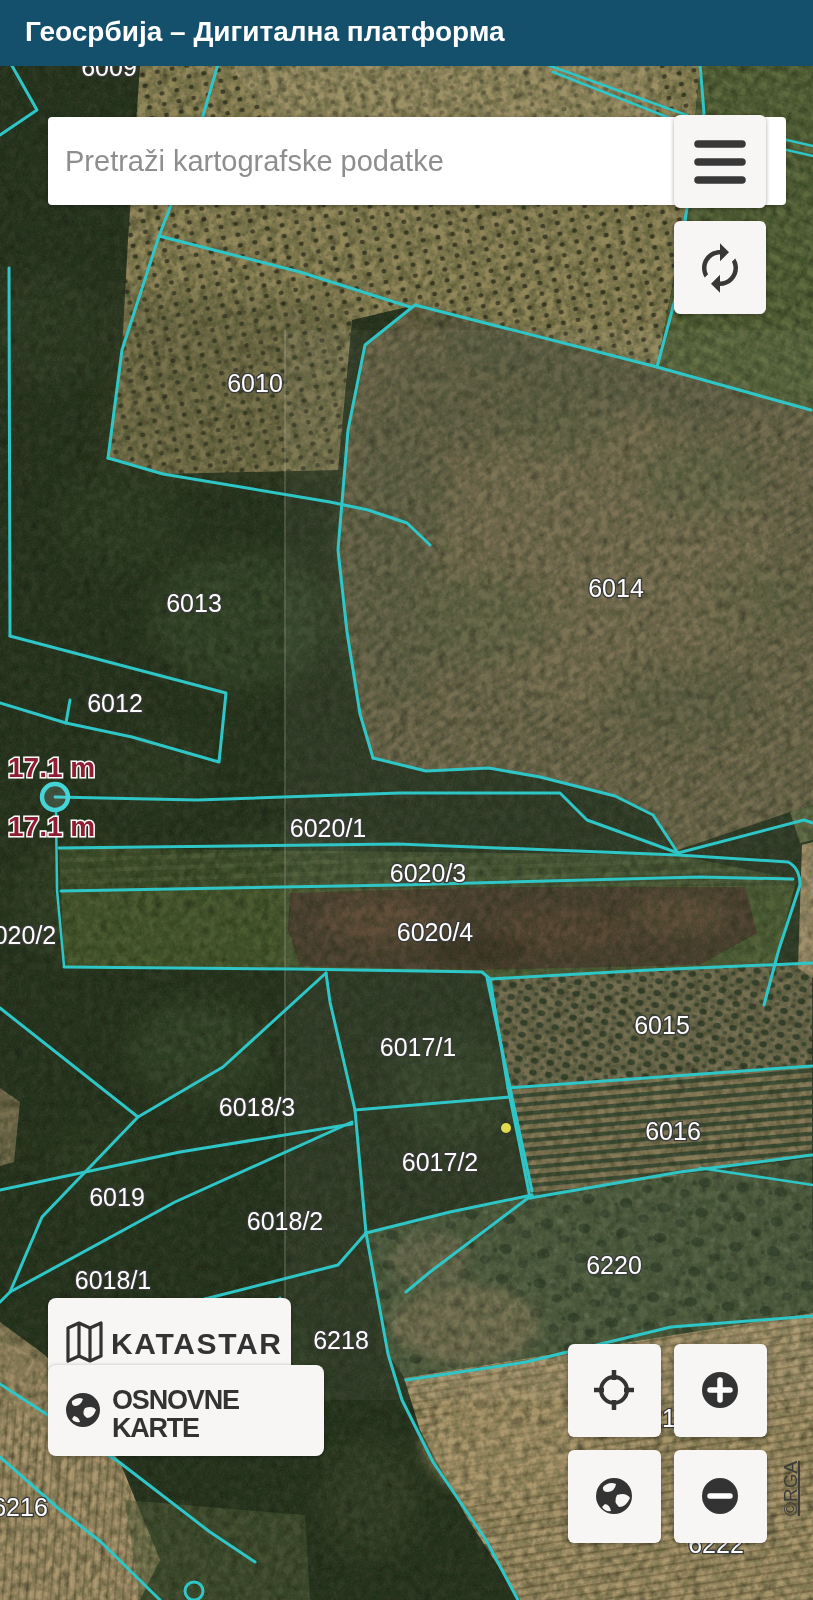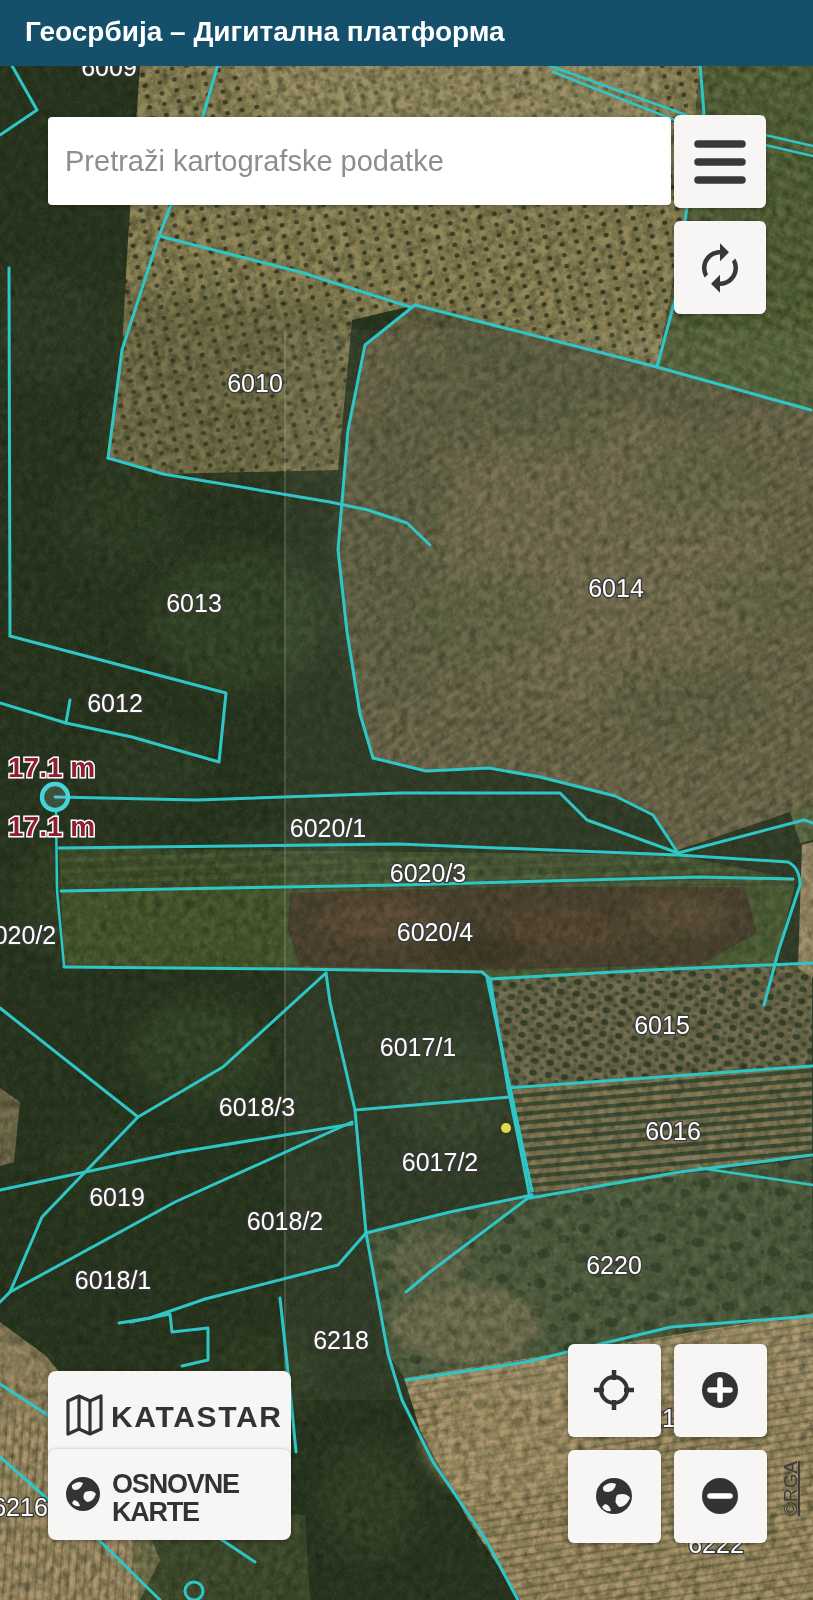--- a/index.html
+++ b/index.html
@@ -1,20 +1,20 @@
 <!DOCTYPE html>
 <html><head>
 <meta charset="utf-8">
 <style>
   html,body{margin:0;padding:0;background:#222;}
   #app{position:relative;width:813px;height:1600px;overflow:hidden;font-family:"Liberation Sans",sans-serif;background:#2b3a23;}
   #map{position:absolute;left:0;top:0;}
   .btn{position:absolute;background:#f7f6f4;border-radius:6px;box-shadow:0 1px 4px rgba(0,0,0,0.35);}
   #hdr{position:absolute;left:0;top:0;width:813px;height:66px;background:#14506b;color:#fff;font-size:28px;font-weight:bold;line-height:64px;padding-left:25px;box-sizing:border-box;}
-  #search{position:absolute;left:48px;top:117px;width:623px;height:88px;background:#fff;border-radius:4px;box-shadow:0 1px 4px rgba(0,0,0,0.3);color:#8e8e8e;font-size:29px;line-height:88px;padding-left:17px;box-sizing:border-box;}
+  #search{position:absolute;left:48px;top:117px;width:738px;height:88px;background:#fff;border-radius:4px;box-shadow:0 1px 4px rgba(0,0,0,0.3);color:#8e8e8e;font-size:29px;line-height:88px;padding-left:17px;box-sizing:border-box;}
   #statusbar{position:absolute;left:0;top:1558px;width:813px;height:42px;background:rgba(238,236,233,0.88);color:#3c3c3c;font-size:24px;}
   .sbt{position:absolute;top:8px;white-space:nowrap;}
 </style>
 </head>
 <body>
 <div id="app">
 
 <svg id="map" width="813" height="1600" viewBox="0 0 813 1600">
 <defs>
   <filter id="noise" x="0" y="0" width="100%" height="100%">
@@ -342,32 +342,32 @@
 </div>
 
 <div class="btn" style="left:674px;top:221px;width:92px;height:93px;">
 <svg width="92" height="93" viewBox="0 0 92 93">
         <g transform="translate(19,20) scale(2.25)" fill="#383838">
           <path d="M12 6v3l4-4-4-4v3c-4.42 0-8 3.58-8 8 0 1.57.46 3.03 1.24 4.26L6.7 14.8c-.45-.83-.7-1.79-.7-2.8 0-3.31 2.69-6 6-6zm6.76 1.74L17.3 9.2c.44.84.7 1.79.7 2.8 0 3.31-2.69 6-6 6v-3l-4 4 4 4v-3c4.42 0 8-3.58 8-8 0-1.57-.46-3.03-1.24-4.26z"></path>
         </g>
       </svg>
 </div>
 
-<div class="btn" style="left:48px;top:1371px;width:243px;height:91px;border-radius:8px;">
+<div class="btn" style="left:48px;top:1298px;width:243px;height:91px;border-radius:8px;">
 <svg width="243" height="91" viewBox="0 0 243 91">
 <g fill="none" stroke="#333" stroke-width="3.2" stroke-linejoin="round">
           <path d="M20,30 L31,25 L42,30 L53,25 L53,58 L42,63 L31,58 L20,63 Z"></path>
           <line x1="31" y1="25" x2="31" y2="58"></line>
           <line x1="42" y1="30" x2="42" y2="63"></line>
         </g>
 <text x="63" y="56" font-family="Liberation Sans, sans-serif" font-size="30" font-weight="bold" fill="#333" textLength="170">KATASTAR</text>
 </svg>
 </div>
 
-<div class="btn" style="left:48px;top:1449px;width:243px;height:91px;border-radius:8px;">
+<div class="btn" style="left:48px;top:1365px;width:276px;height:91px;border-radius:8px;">
 <svg width="243" height="91" viewBox="0 0 243 91">
 <g>
           <circle cx="35" cy="45" r="17" fill="#333"></circle>
           <g fill="#f7f6f4">
             <path d="M24,36 q6,-5 11,-2 q-2,6 -7,7 q-5,0 -4,-5z"></path>
             <path d="M37,43 q8,-3 11,2 q-3,8 -9,8 q-6,-4 -2,-10z"></path>
             <path d="M26,51 q5,1 6,6 q-5,1 -8,-3z"></path>
           </g>
         </g>
 <text x="64" y="44" font-family="Liberation Sans, sans-serif" font-size="27" font-weight="bold" fill="#333" textLength="128">OSNOVNE</text>

